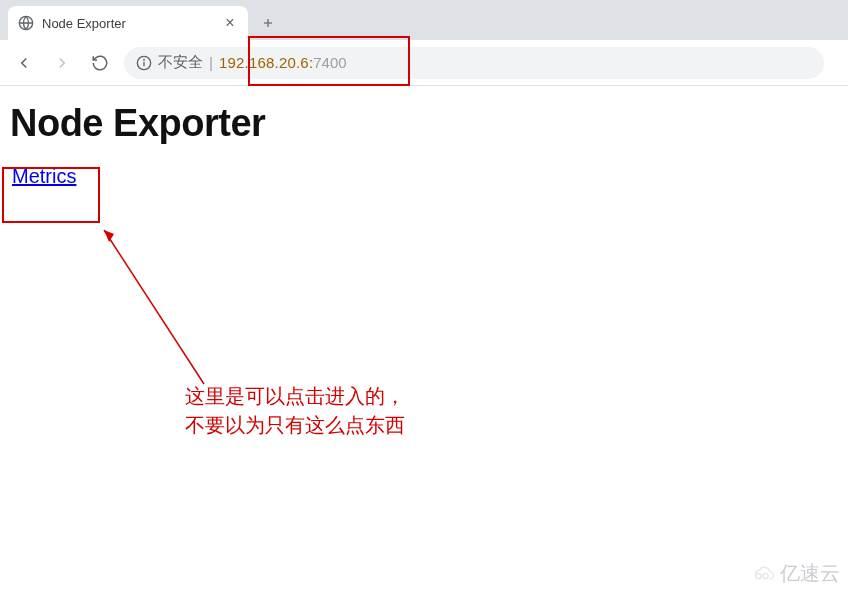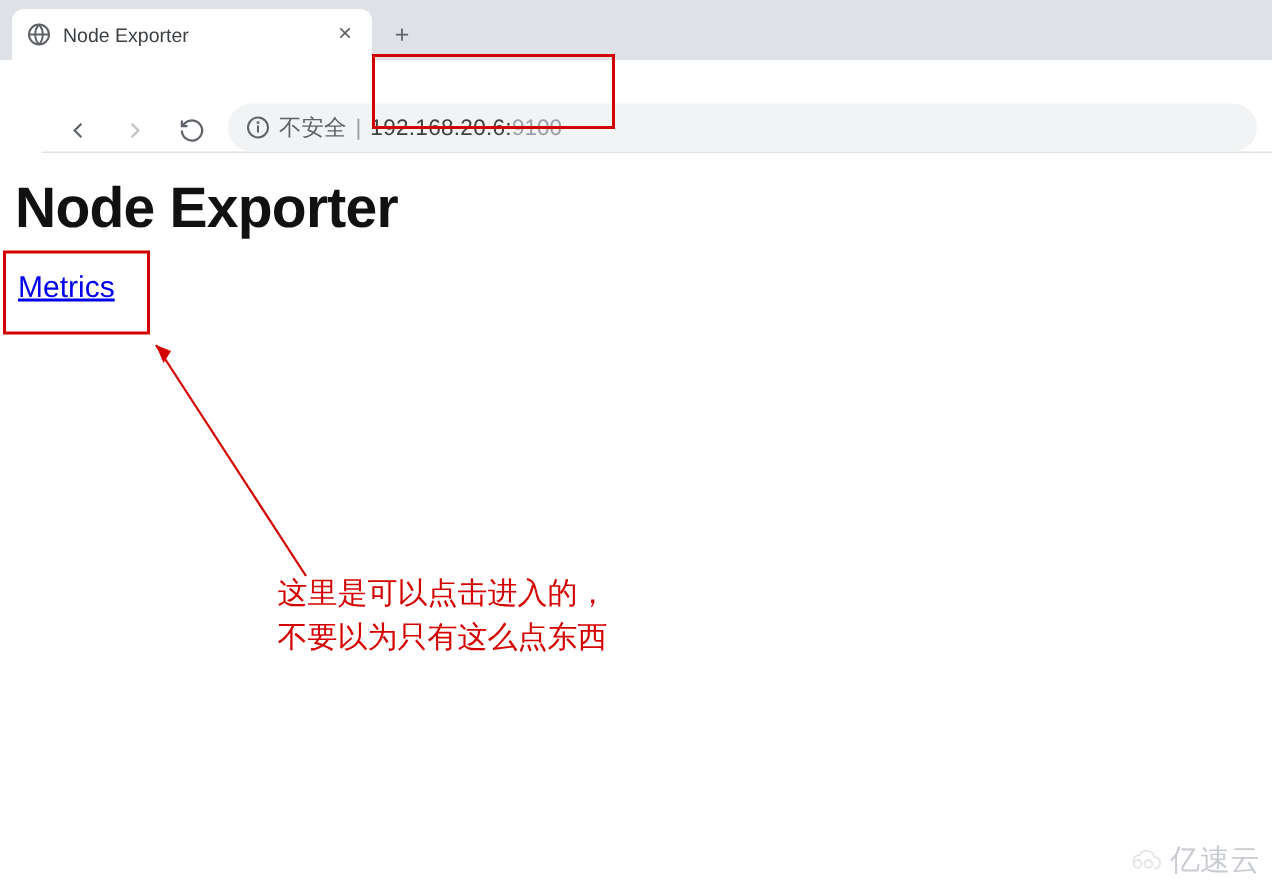--- a/index.html
+++ b/index.html
@@ -52,27 +52,26 @@
     .new-tab {
       width: 28px; height: 28px;
       display: inline-flex; align-items: center; justify-content: center;
       color: #5f6368; margin-left: 6px; margin-bottom: 3px;
       border-radius: 50%;
       cursor: pointer;
     }
     
     .toolbar {
       background: #fff;
-      height: 62px;
-      display: flex;
-      align-items: flex-end;
+      height: 46px;
+      display: flex;
+      align-items: center;
       padding: 0 10px;
       border-bottom: 1px solid #e0e0e0;
       gap: 10px;
-      margin-left: 28px;
     }
     .nav-btn {
       width: 28px; height: 28px;
       display: inline-flex; align-items: center; justify-content: center;
       color: #5f6368; cursor: pointer; border-radius: 50%;
     }
     .nav-btn.disabled { color: #bdc1c6; }
     .addr-bar {
       flex: 1;
       height: 32px;
@@ -87,21 +86,21 @@
       max-width: 700px;
     }
     .addr-bar .info-icon {
       color: #5f6368; margin-right: 6px;
       display: inline-flex; align-items:center;
     }
     .addr-bar .insecure {
       color: #5f6368;
     }
     .addr-bar .sep { color: #9aa0a6; margin: 0 6px; }
-    .addr-bar .host { color: #404040; letter-spacing: 0.2px; }
+    .addr-bar .host { color: #a16207; letter-spacing: 0.2px; }
     .addr-bar .port { color: #9aa0a6; }
     
     .page {
       padding: 8px 10px;
       position: relative;
     }
     .page h1 {
       font-size: 38px;
       font-weight: 800;
       color: #111;
@@ -196,21 +195,21 @@
       <svg width="16" height="16" viewBox="0 0 24 24" fill="none" stroke="currentColor" stroke-width="2">
           <circle cx="12" cy="12" r="10"></circle>
           <line x1="12" y1="10" x2="12" y2="17"></line>
           <circle cx="12" cy="7" r="0.5" fill="currentColor"></circle>
         </svg>
     </span>
     <span class="insecure">不安全</span>
     <span class="sep">|</span>
     <span class="host">192.168.20.6</span>
       <span class="host">:</span>
-      <span class="port">9100</span>
+      <span class="port">7400</span>
   </div>
 </div>
 
 <div class="page">
   <h1>Node Exporter</h1>
   <a href="#" class="metrics">Metrics</a>
 </div>
 
 <div class="annot-box annot-url"></div>
 <div class="annot-box annot-link"></div>

